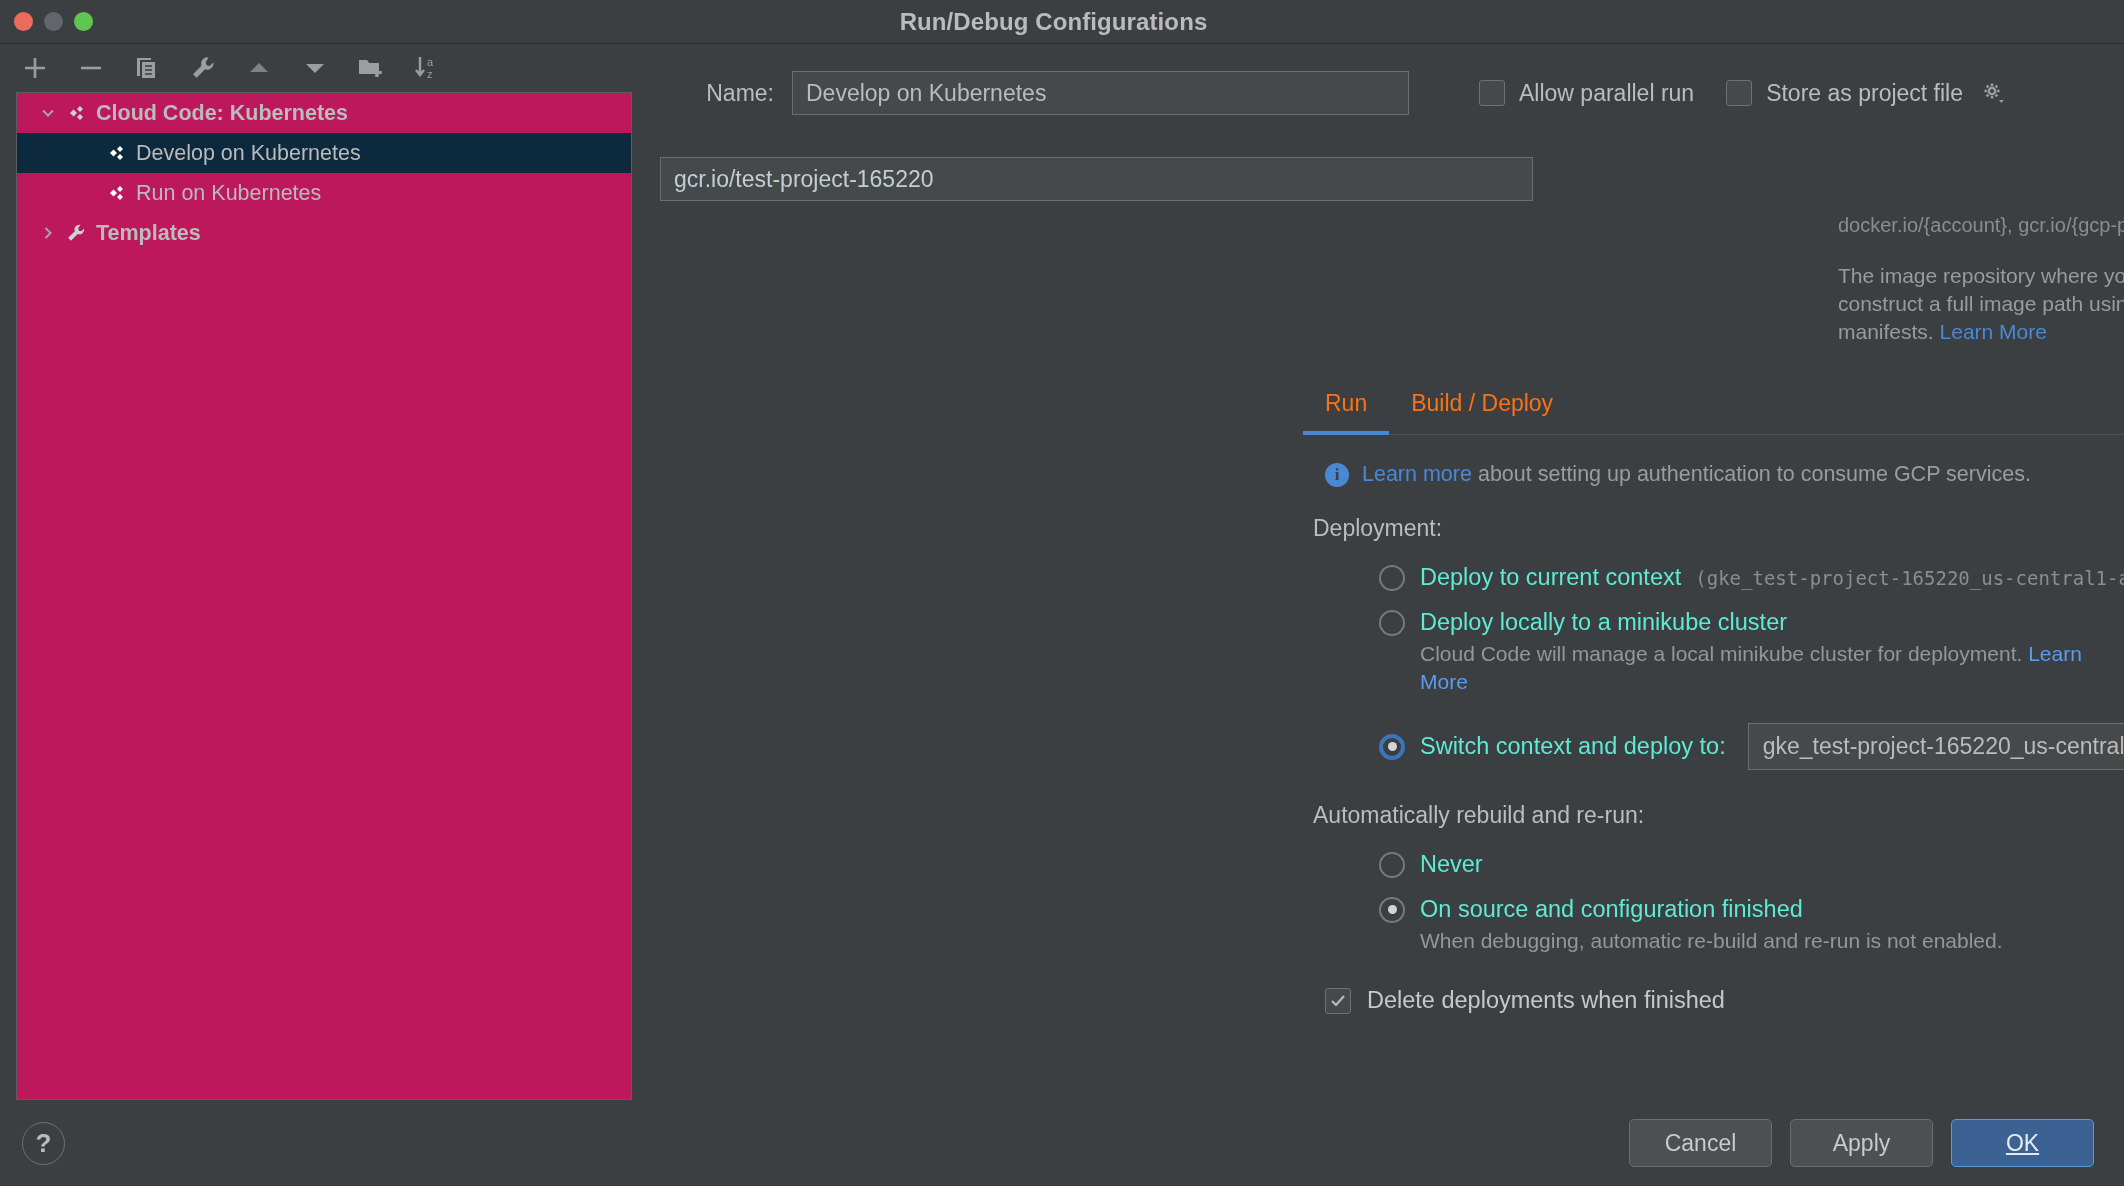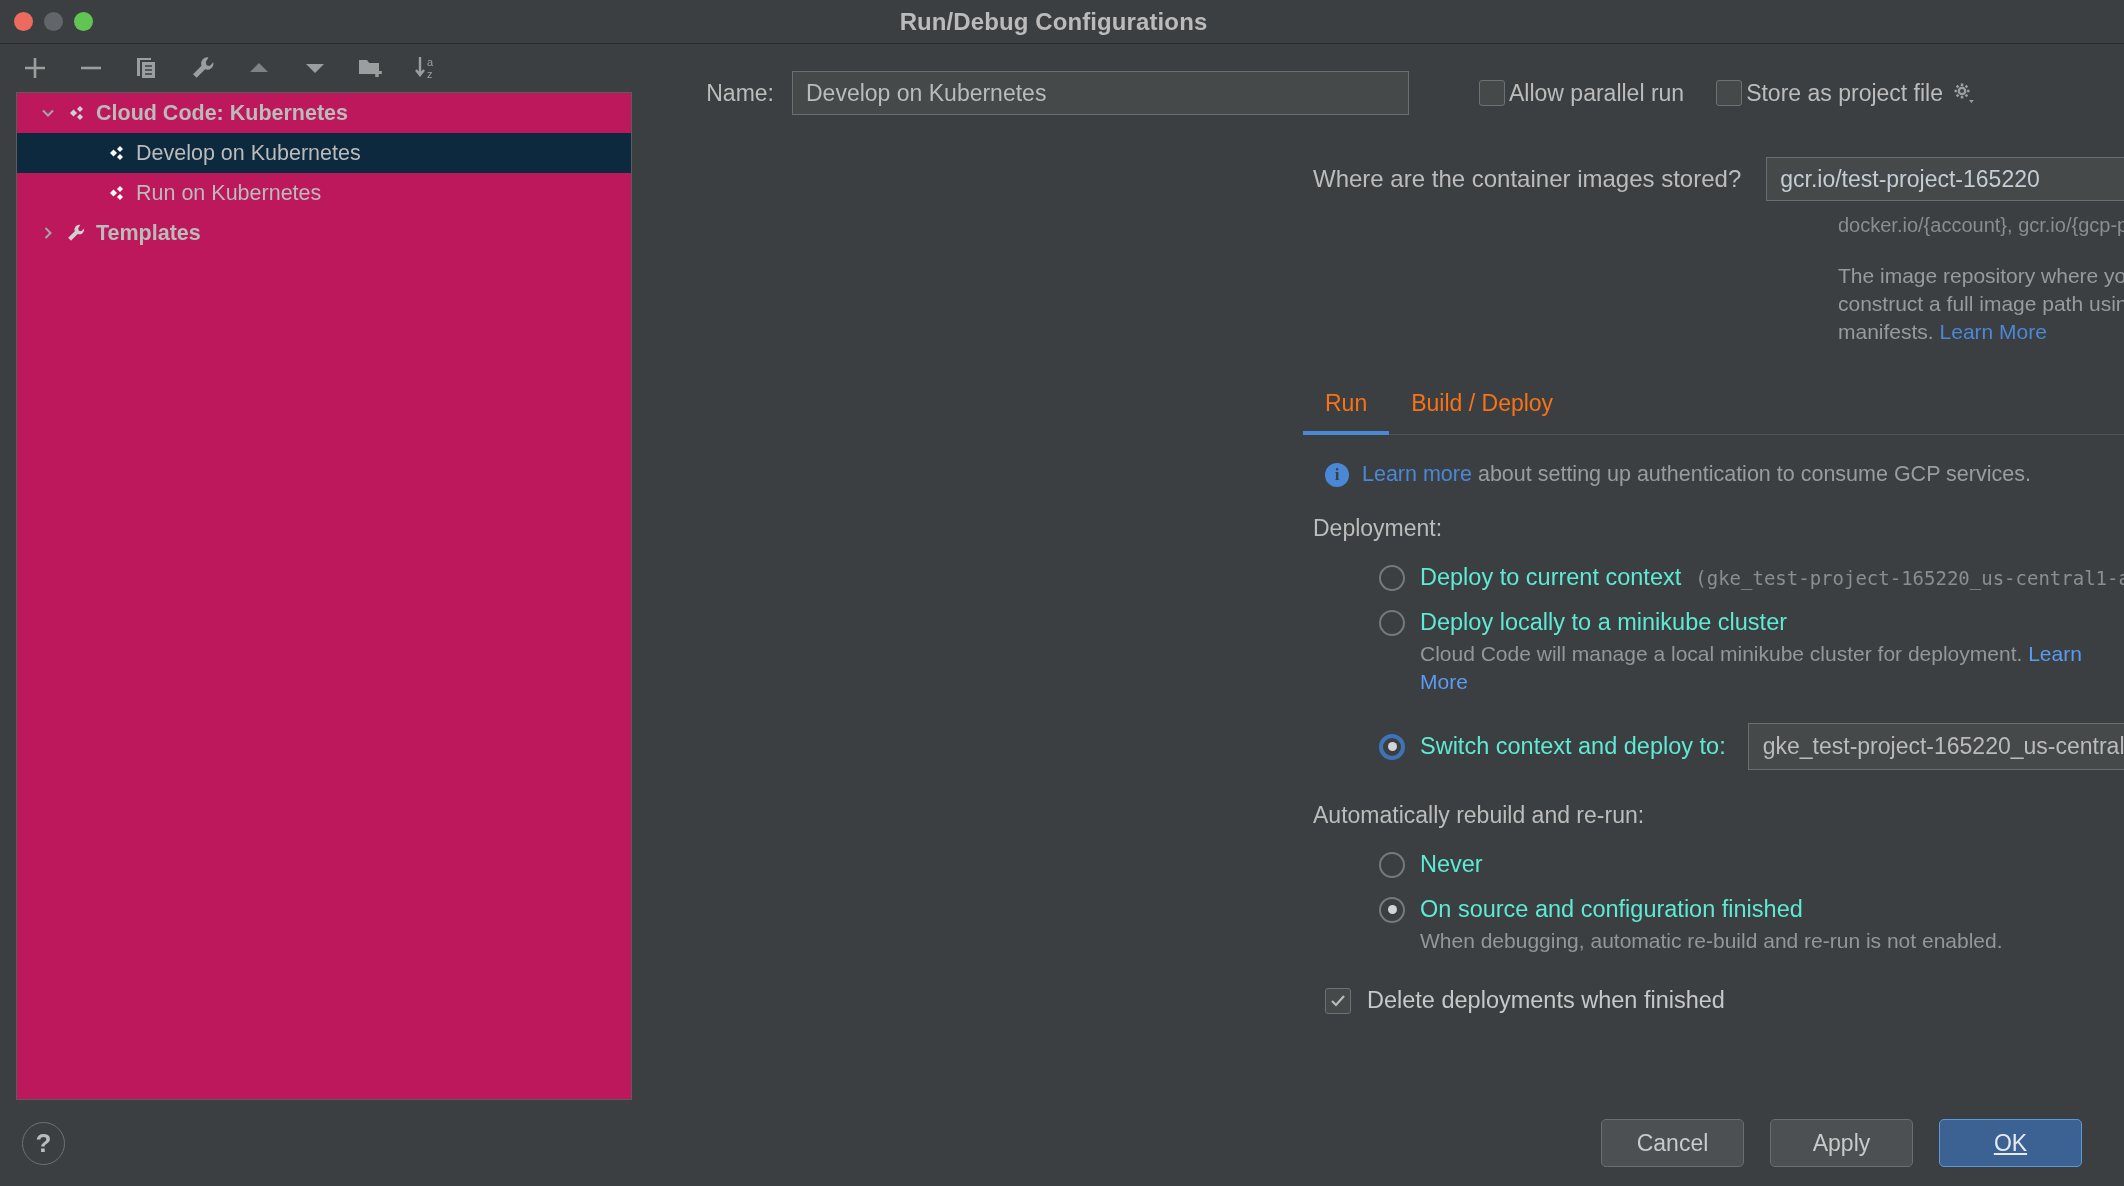--- a/index.html
+++ b/index.html
@@ -95,21 +95,21 @@
     padding-right: 18px;
   }
   .textfield {
     background: #45494a; border: 1px solid #6b6e70;
     color: #bbbbbb; font-size: 23px;
     padding: 0 13px; display: flex; align-items: center;
     height: 44px;
   }
   #name-field { width: 617px; }
   .topchecks { display: flex; align-items: center; margin-left: 70px; gap: 32px; }
-  .chkrow { display: flex; align-items: center; gap: 4px; color: #bcbcbc; font-size: 23px; }
+  .chkrow { display: flex; align-items: center; gap: 14px; color: #bcbcbc; font-size: 23px; }
   .chkbox {
     width: 26px; height: 26px; border-radius: 3px;
     border: 1.5px solid #6d7173; background: #45494a;
     display: flex; align-items: center; justify-content: center;
   }
   .chkbox .tick { display: none; }
   .chkbox.checked .tick { display: block; }
 
   .repo-row {
     display: flex; align-items: center; margin-top: 40px;
@@ -182,21 +182,21 @@
     display: flex; align-items: center; justify-content: space-between;
     padding: 0 14px 0 14px; color: #bbbbbb; font-size: 23px;
   }
 
   .chk-final { display: flex; align-items: center; gap: 16px; margin-left: 690px; color: #c6c8c9; font-size: 23.5px; }
 
   
   .footer {
     position: absolute; left: 0; right: 0; bottom: 0; height: 86px;
     display: flex; align-items: center; justify-content: flex-end;
-    padding-right: 42px; gap: 26px;
+    padding-right: 30px; gap: 18px;
   }
   .btn {
     height: 48px; min-width: 143px;
     border-radius: 5px; border: 1px solid #6a6e70;
     background: #4c5052; color: #c8cacb; font-size: 23px;
     display: flex; align-items: center; justify-content: center;
     padding: 0 22px;
   }
   .btn.primary { background: #3c6294; border-color: #5b9bd5; color: #e6eaee; min-width: 143px; text-decoration: underline; }
 </style>
@@ -356,21 +356,20 @@
                   <path d="M5.7 4.7l1.7 1.7 M14.6 13.6l1.7 1.7 M16.3 4.7l-1.7 1.7 M7.4 13.6l-1.7 1.7"></path>
                 </g>
                 <path d="M18 19 l2.4 3 l2.4 -3" fill="#9a9e9f"></path>
               </svg>
             </span>
           </div>
         </div>
       </div>
 
       <div class="repo-row">
-        <div class="repo-q">Where are the container images stored?</div>
         <div class="textfield repo-field" placeholder="docker.io/{account}">
           <span class="val">gcr.io/test-project-165220</span>
         </div>
       </div>
 
       <div class="hint">docker.io/{account}, gcr.io/{gcp-project-name}</div>
 
       <div class="desc">
         <span>The image repository where your images will be stored. Cloud Code will construct a full image path using the image name in your Kubernetes manifests.</span>
         <span class="lnk">Learn More</span>

